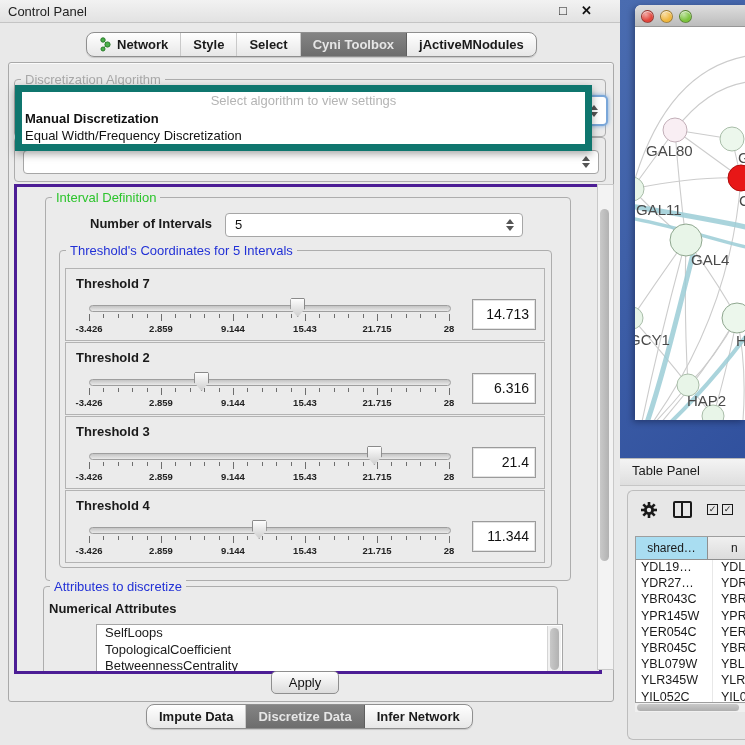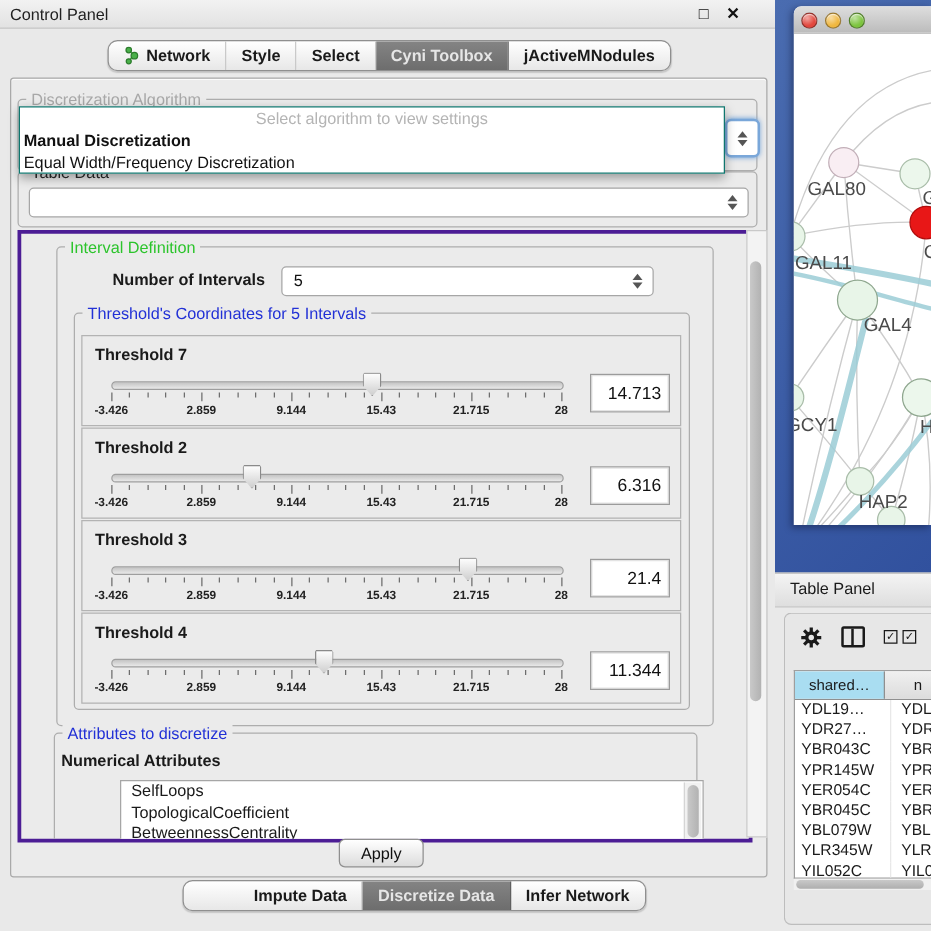--- a/index.html
+++ b/index.html
@@ -30,21 +30,21 @@
 
   .combo{position:absolute;background:#fff;border:1px solid #a6a6a6;border-radius:4px;
     line-height:22px;padding-left:9px;color:#111;}
   .stepper{position:absolute;right:7px;top:50%;transform:translateY(-50%);width:9px;height:14px;}
   .stepper:before,.stepper:after{content:"";position:absolute;left:0;border-left:4.5px solid transparent;
     border-right:4.5px solid transparent;}
   .stepper:before{top:1px;border-bottom:5px solid #555;}
   .stepper:after{bottom:1px;border-top:5px solid #555;}
 
   
-  #algo-popup{left:15px;top:85px;width:563px;height:52px;background:#fff;border:1px solid #0f766e;
+  #algo-popup{left:15px;top:85px;width:563px;height:52px;background:#fff;border:7px solid #0f766e;
     box-shadow:0 3px 8px rgba(0,0,0,.35);z-index:30;}
   #algo-prompt{width:100%;text-align:center;color:#b4b4b4;line-height:18px;height:18px;}
   .algo-opt{padding:0 3px;line-height:17px;color:#111;white-space:nowrap;}
   .algo-opt.hl{font-weight:bold;}
 
   
   #algo-combo-fragment{left:580px;top:95px;width:24px;height:27px;background:#fff;
     border:2px solid #7aa7d9;border-radius:5px;box-shadow:0 0 4px #7aa7d9;z-index:5;}
 
   
@@ -351,21 +351,21 @@
       </div>
     </div>
   </div>
 
   <div class="abs" id="vscroll">
     <div class="thumb-v" style="top:24px;height:352px;"></div>
   </div>
 
   <div class="btn" style="left:271px;top:671px;width:66px;height:21px;line-height:21px;">Apply</div>
 
-  <div class="abs seg-bar" id="bottom-tabs" style="left:146px;top:704px;padding-left:44px;">
+  <div class="abs seg-bar" id="bottom-tabs" style="left:146px;top:704px;">
       <div class="seg">Impute Data</div>
       <div class="seg sel">Discretize Data</div>
       <div class="seg">Infer Network</div>
     </div>
 
   <div class="abs" id="desktop"></div>
   <div class="abs" id="net-window">
     <div id="net-titlebar">
       <div id="traffic-lights">
           <div class="light" style="left: 6px; background: radial-gradient(circle at 35% 30%, rgba(255, 255, 255, 0.533), transparent 60%), rgb(226, 70, 60); border: 1px solid rgba(0, 0, 0, 0.35);"></div>

